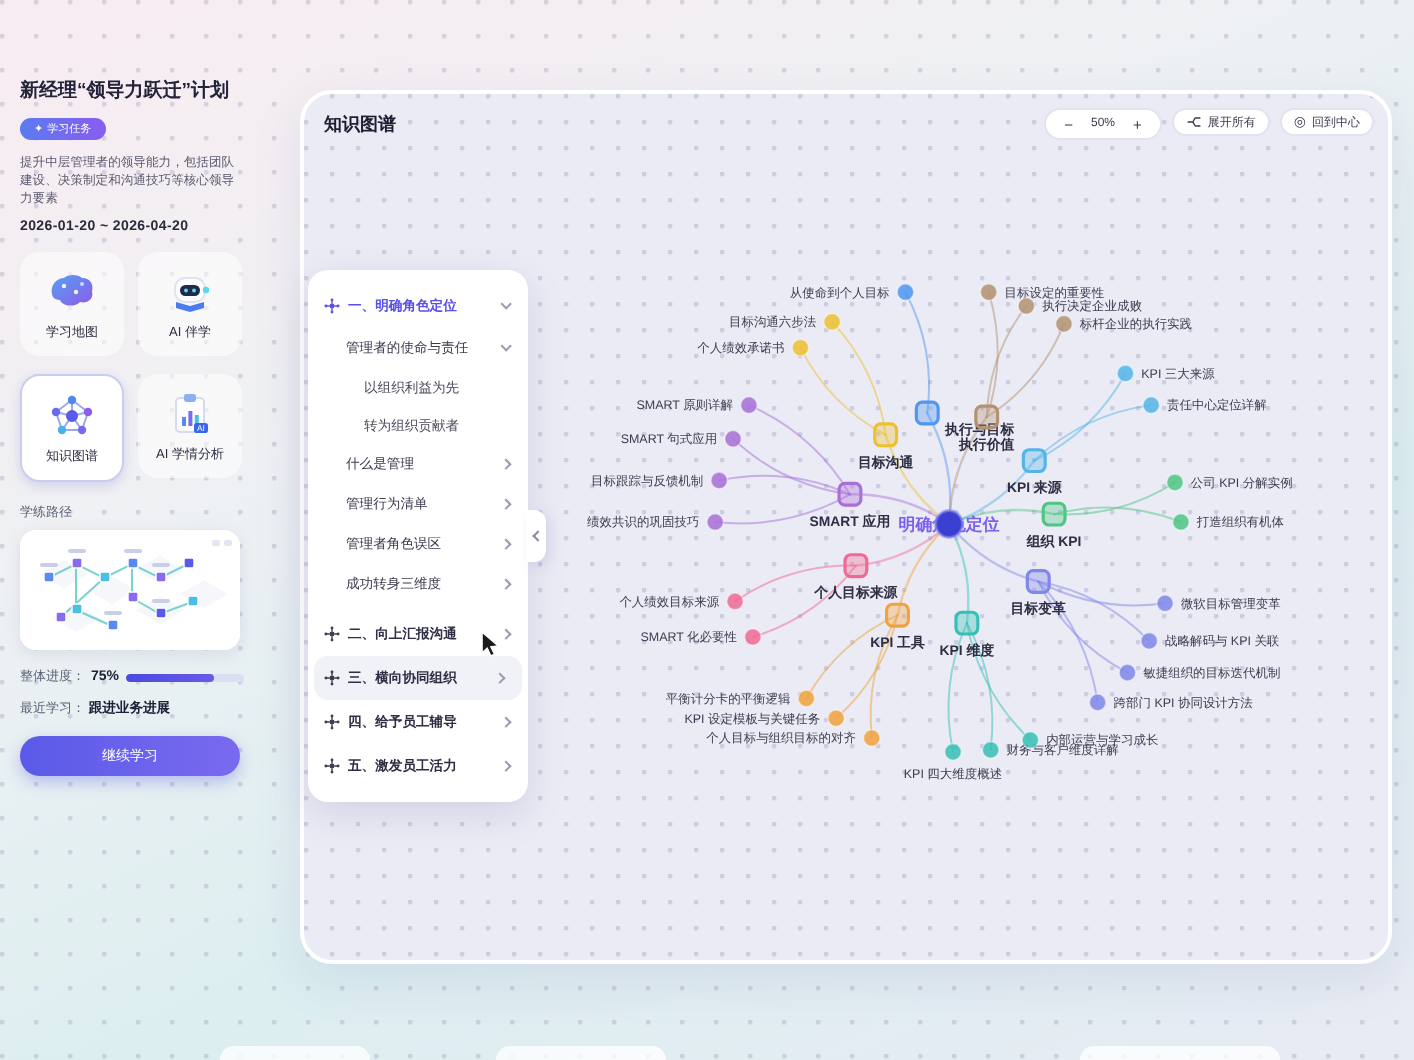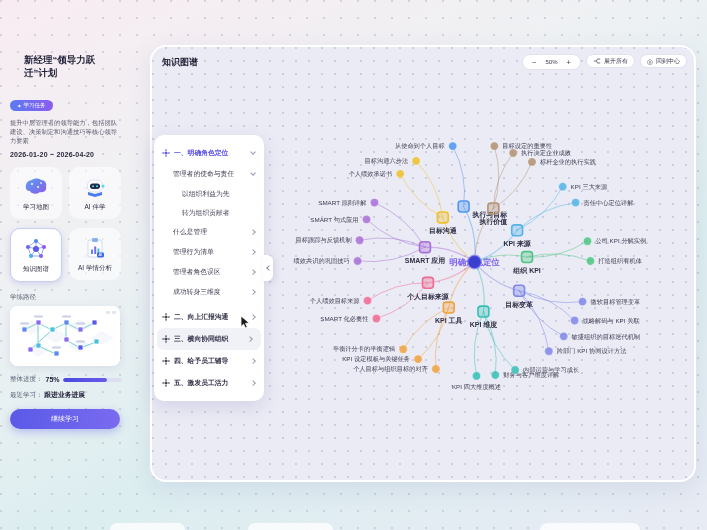--- a/index.html
+++ b/index.html
@@ -5,21 +5,21 @@
   html,body{margin:0;padding:0;}
   .stage{position:relative;width:707px;height:530px;overflow:hidden;
     font-family:"Liberation Sans",sans-serif;-webkit-font-smoothing:antialiased;}
   .bg{position:absolute;inset:0;
     background-image:
       radial-gradient(circle at 1px 1px, rgba(168,160,192,.38) 1px, transparent 1.6px),
       linear-gradient(155deg,#f8ecf2 0%,#eef1f3 35%,#dceef0 65%,#e8ebf4 100%);
     background-size:17px 17px,100% 100%;}
   
   .sidebar{position:absolute;left:10px;top:40px;width:112px;}
-  .sb-title{font-size:9.5px;font-weight:bold;color:#23233a;line-height:1.35;margin:14px;}
+  .sb-title{font-size:9.5px;font-weight:bold;color:#23233a;line-height:1.35;margin:0;}
   .badge{display:inline-flex;align-items:center;gap:2px;margin-top:5px;padding:2px 7px;
     border-radius:8px;background:linear-gradient(90deg,#5a7bf0,#8a5cf0);color:#fff;font-size:5.5px;}
   .sb-desc{margin:6px 0 0;font-size:6.3px;line-height:1.45;color:#5a5a6e;}
   .sb-date{margin-top:6px;font-size:7px;font-weight:bold;color:#2a2a3e;letter-spacing:.2px;}
   .apps{margin-top:9px;display:grid;grid-template-columns:52px 52px;gap:9px 7px;}
   .app-card{height:52px;border-radius:10px;background:rgba(255,255,255,.55);
     display:flex;flex-direction:column;align-items:center;justify-content:center;gap:3px;cursor:pointer;}
   .app-card.active{background:#fff;border:1px solid #c9cdf2;box-shadow:0 2px 6px rgba(90,90,200,.20);}
   .app-label{font-size:6.5px;color:#2e2e42;}
   .path-label{margin-top:11px;font-size:6.5px;color:#5a6275;}

